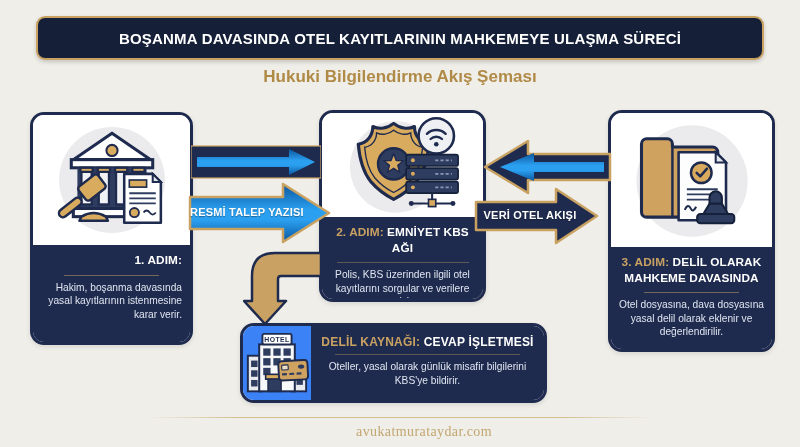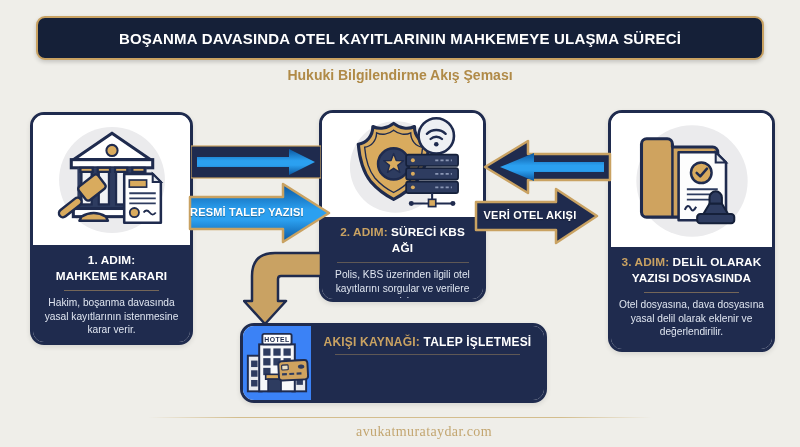--- a/index.html
+++ b/index.html
@@ -13,34 +13,34 @@
     position:absolute; left:36px; top:16px; width:728px; height:44px;
     background:#152038; border:2px solid #c9a262; border-radius:9px;
     display:flex; align-items:center; justify-content:center;
     box-shadow:0 2px 4px rgba(0,0,0,.18); box-sizing:border-box;
   }
   .title-bar .t{
     color:#ffffff; font-weight:bold; font-size:15px; letter-spacing:.2px; white-space:nowrap;
   }
   .subtitle{
     position:absolute; left:0; top:67px; width:100%; text-align:center;
-    color:#b08a47; font-weight:bold; font-size:14px;
+    color:#b08a47; font-weight:bold; font-size:17px;
   }
   
   .card{
     position:absolute; background:#ffffff; border:3px solid #1f2b4e; border-radius:14px;
     overflow:hidden; display:flex; flex-direction:column; box-sizing:border-box;
     box-shadow:0 2px 5px rgba(0,0,0,.10);
   }
   .card-1{ left:30px;  top:112px; width:163px; height:233px; }
   .card-2{ left:319px; top:110px; width:167px; height:192px; }
   .card-3{ left:608px; top:110px; width:167px; height:242px; }
   .icon-area{ flex:1; display:flex; align-items:center; justify-content:center; background:#fff; }
   .text-area{ background:#1f2b4e; color:#fff; text-align:center; padding:8px 8px 6px; box-sizing:border-box; }
-  .card-1 .text-area{ height:97px; }
+  .card-1 .text-area{ height:97px;text-align:right; }
   .card-2 .text-area{ height:86px; }
   .card-3 .text-area{ height:102px; }
   .card-title{ font-size:11.8px; font-weight:bold; line-height:1.32; letter-spacing:.1px; }
   .gold{ color:#c9a262;margin-top:34px; }
   .divider{ height:1px; background:#c9a262; opacity:.5; width:95px; margin:6px auto 5px; }
   .divider.wide{ width:132px; opacity:.38; }
   .desc{ font-size:10.2px; line-height:1.34; color:#dfe5f0; margin:2px 0 0; }
   
   .hotel-card{
     position:absolute; left:240px; top:323px; width:307px; height:80px;
@@ -124,21 +124,20 @@
         <g>
           <rect x="6" y="79" width="26" height="8" rx="4" transform="rotate(-38 19 83)" fill="#d9ab5e" stroke="#1f2b4e" stroke-width="2.4"></rect>
           <rect x="28" y="55" width="24" height="17" rx="3" transform="rotate(-38 40 63)" fill="#d9ab5e" stroke="#1f2b4e" stroke-width="2.4"></rect>
           <path d="M30,92 q12,-7 24,0 l2,4 h-28 z" fill="#d9ab5e" stroke="#1f2b4e" stroke-width="2.4" stroke-linejoin="round"></path>
         </g>
       </svg>
     </div>
     <div class="text-area">
       <div class="card-title">
         <span>1. ADIM:</span><br>
-        <span>MAHKEME KARARI</span>
       </div>
       <div class="divider"></div>
       <p class="desc">Hakim, boşanma davasında yasal kayıtlarının istenmesine karar verir.</p>
     </div>
   </section>
 
   <section class="card card-2">
     <div class="icon-area">
       <svg viewBox="0 0 130 100" width="136" height="104">
         <circle cx="58" cy="52" r="44" fill="#ebebed"></circle>
@@ -170,21 +169,21 @@
           <line x1="73" y1="87" x2="113" y2="87"></line>
         </g>
         <rect x="89.5" y="83" width="7" height="7" fill="#d9ab5e" stroke="#1f2b4e" stroke-width="1.6"></rect>
         <circle cx="73" cy="87" r="2.4" fill="#1f2b4e"></circle>
         <circle cx="113" cy="87" r="2.4" fill="#1f2b4e"></circle>
       </svg>
     </div>
     <div class="text-area">
       <div class="card-title">
         <span class="gold">2. ADIM:</span>
-        <span>SÜRECİ KBS AĞI</span><br>
+        <span>EMNİYET KBS AĞI</span><br>
       </div>
       <div class="divider wide"></div>
       <p class="desc">Polis, KBS üzerinden ilgili otel kayıtlarını sorgular ve verilere erişir.</p>
     </div>
   </section>
 
   <section class="card card-3">
     <div class="icon-area">
       <svg viewBox="0 0 130 118" width="134" height="122">
         <circle cx="65" cy="60" r="54" fill="#ebebed"></circle>
@@ -207,21 +206,21 @@
           <path d="M82,82 v-6 a6,6 0 0 1 12,0 v6 z" fill="#2e3c60" stroke="#15203a" stroke-width="2"></path>
           <polygon points="76,92 100,92 94,82 82,82" fill="#2e3c60" stroke="#15203a" stroke-width="2" stroke-linejoin="round"></polygon>
           <rect x="70" y="92" width="36" height="9" rx="3" fill="#2e3c60" stroke="#15203a" stroke-width="2"></rect>
         </g>
       </svg>
     </div>
     <div class="text-area">
       <div class="card-title">
         <span class="gold">3. ADIM:</span>
         <span>DELİL OLARAK</span><br>
-        <span>YAZISI DOSYASINDA</span>
+        <span>MAHKEME DAVASINDA</span>
       </div>
       <div class="divider"></div>
       <p class="desc">Otel dosyasına, dava dosyasına yasal delil olarak eklenir ve değerlendirilir.</p>
     </div>
   </section>
 
   <section class="hotel-card">
     <div class="hotel-icon-cell">
       <svg viewBox="0 0 84 78" width="72" height="68">
         <rect x="6" y="30" width="17" height="44" fill="#e8eaee" stroke="#1f2b4e" stroke-width="2.4"></rect>
@@ -251,24 +250,25 @@
           <g fill="#2e3c60">
             <rect x="48" y="51" width="6" height="2.6"></rect>
               <rect x="57" y="51" width="6" height="2.6"></rect>
               <rect x="66" y="51" width="6" height="2.6"></rect>
           </g>
         </g>
       </svg>
     </div>
     <div class="hotel-text-cell">
       <div class="hotel-title">
-        <span class="gold">AKIŞI KAYNAĞI:</span>
-        <span>TALEP İŞLETMESİ</span>
+        <span class="gold">DELİL KAYNAĞI:</span>
+        <span>CEVAP İŞLETMESİ</span>
       </div>
       <div class="divider"></div>
+      <p class="desc">Oteller, yasal olarak günlük misafir bilgilerini KBS'ye bildirir.</p>
     </div>
   </section>
 
   <svg class="arrow" style="left:191px; top:144px;" width="130" height="38" viewBox="0 0 130 38">
     <rect x="0" y="2" width="130" height="32" fill="#1f2b4e" stroke="#c9a262" stroke-width="1.2"></rect>
     <polygon points="6,13 98,13 98,5 124,18 98,31 98,23 6,23" fill="url(#gradBlue)"></polygon>
   </svg>
 
   <svg class="arrow" style="left:187px; top:181px;" width="146" height="64" viewBox="0 0 146 64">
     <polygon points="3,16 96,16 96,3 142,32 96,61 96,48 3,48" fill="url(#gradBlue)" stroke="#c9a262" stroke-width="2.5" stroke-linejoin="round"></polygon>

